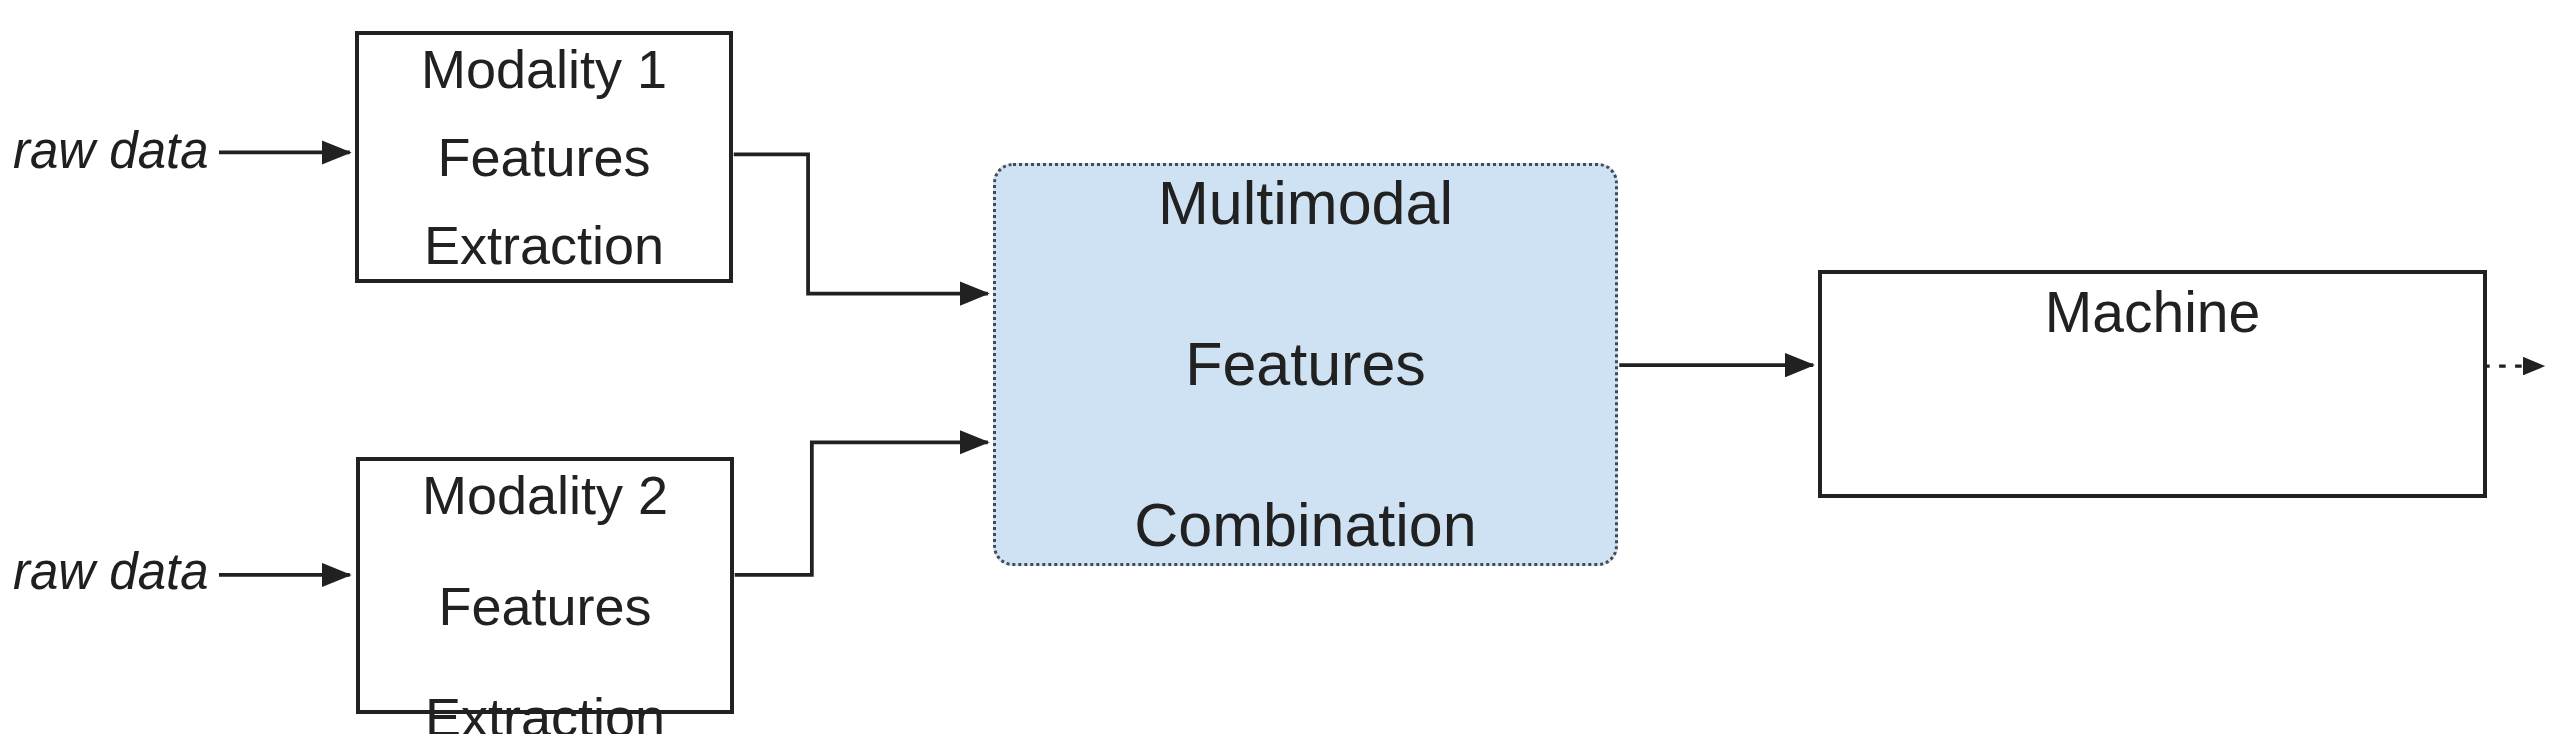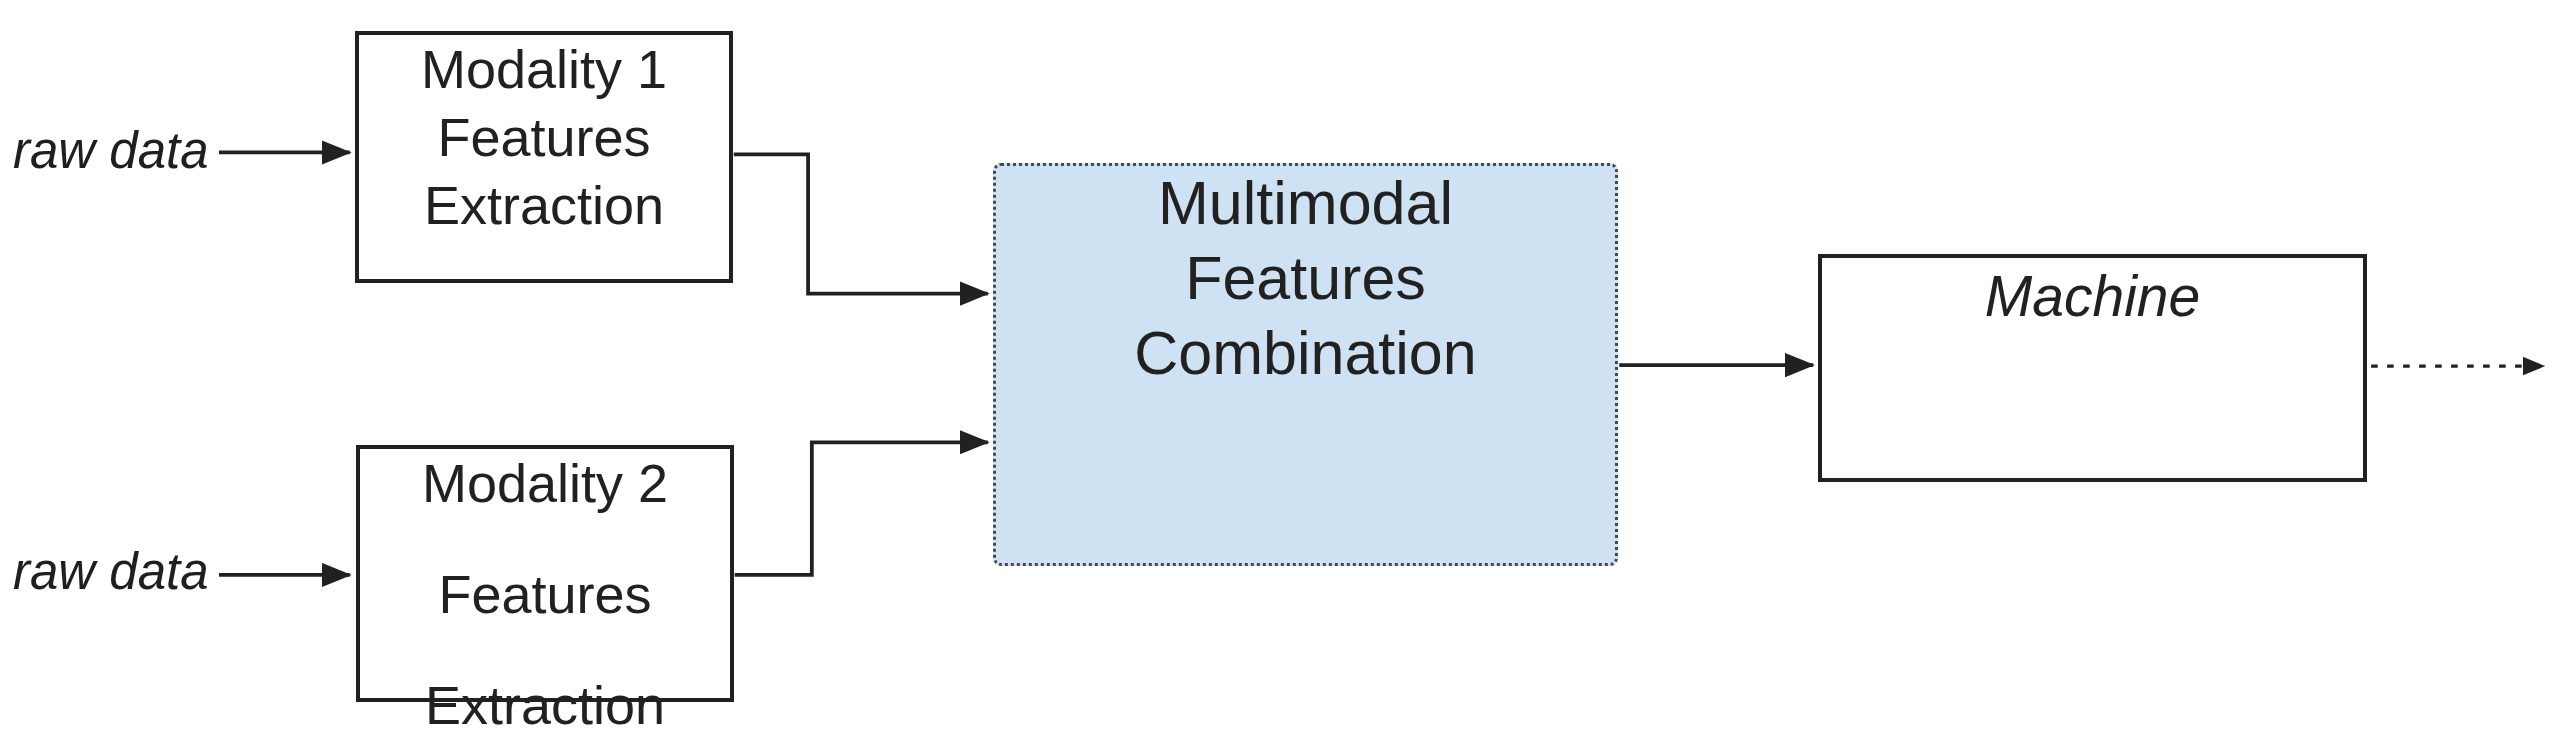--- a/index.html
+++ b/index.html
@@ -20,46 +20,45 @@
     position: absolute;
     left: 0;
     top: 0;
     width: 2576px;
     height: 734px;
   }
   .node {
     position: absolute;
     display: flex;
     flex-direction: column;
-    justify-content: flex-start;
+    justify-content: space-between;
     align-items: center;
     text-align: center;
     box-sizing: border-box;
   }
   .rect-node {
     background: #ffffff;
     border: 4.7px solid #212121;
     font-size: 54px;
     line-height: 68px;
   }
   #node-modality1 { left: 355px; top: 31px;  width: 378px; height: 252px; }
-  #node-modality2 { left: 356px; top: 445px; width: 378px; height: 257px; gap: 43px; }
+  #node-modality2 { left: 356px; top: 457px; width: 378px; height: 257px; gap: 43px; }
   #node-combination {
     left: 993px; top: 163px; width: 625px; height: 403px;
     background: #cfe2f3;
     border: 3.8px dotted #444a54;
-    border-radius: 8px;
+    border-radius: 20px;
     font-size: 61px;
     line-height: 75px;
   }
   #node-mltask {
-    left: 1818px; top: 254px; width: 549px; height: 228px;
+    left: 1818px; top: 270px; width: 669px; height: 228px;
     font-size: 57px;
     line-height: 76px;
-    font-style: italic;
   }
   .io-label {
     position: absolute;
     font-style: italic;
     font-size: 51px;
     line-height: 66px;
     width: 200px;
     text-align: left;
     color: #1f1f1f;
   }

